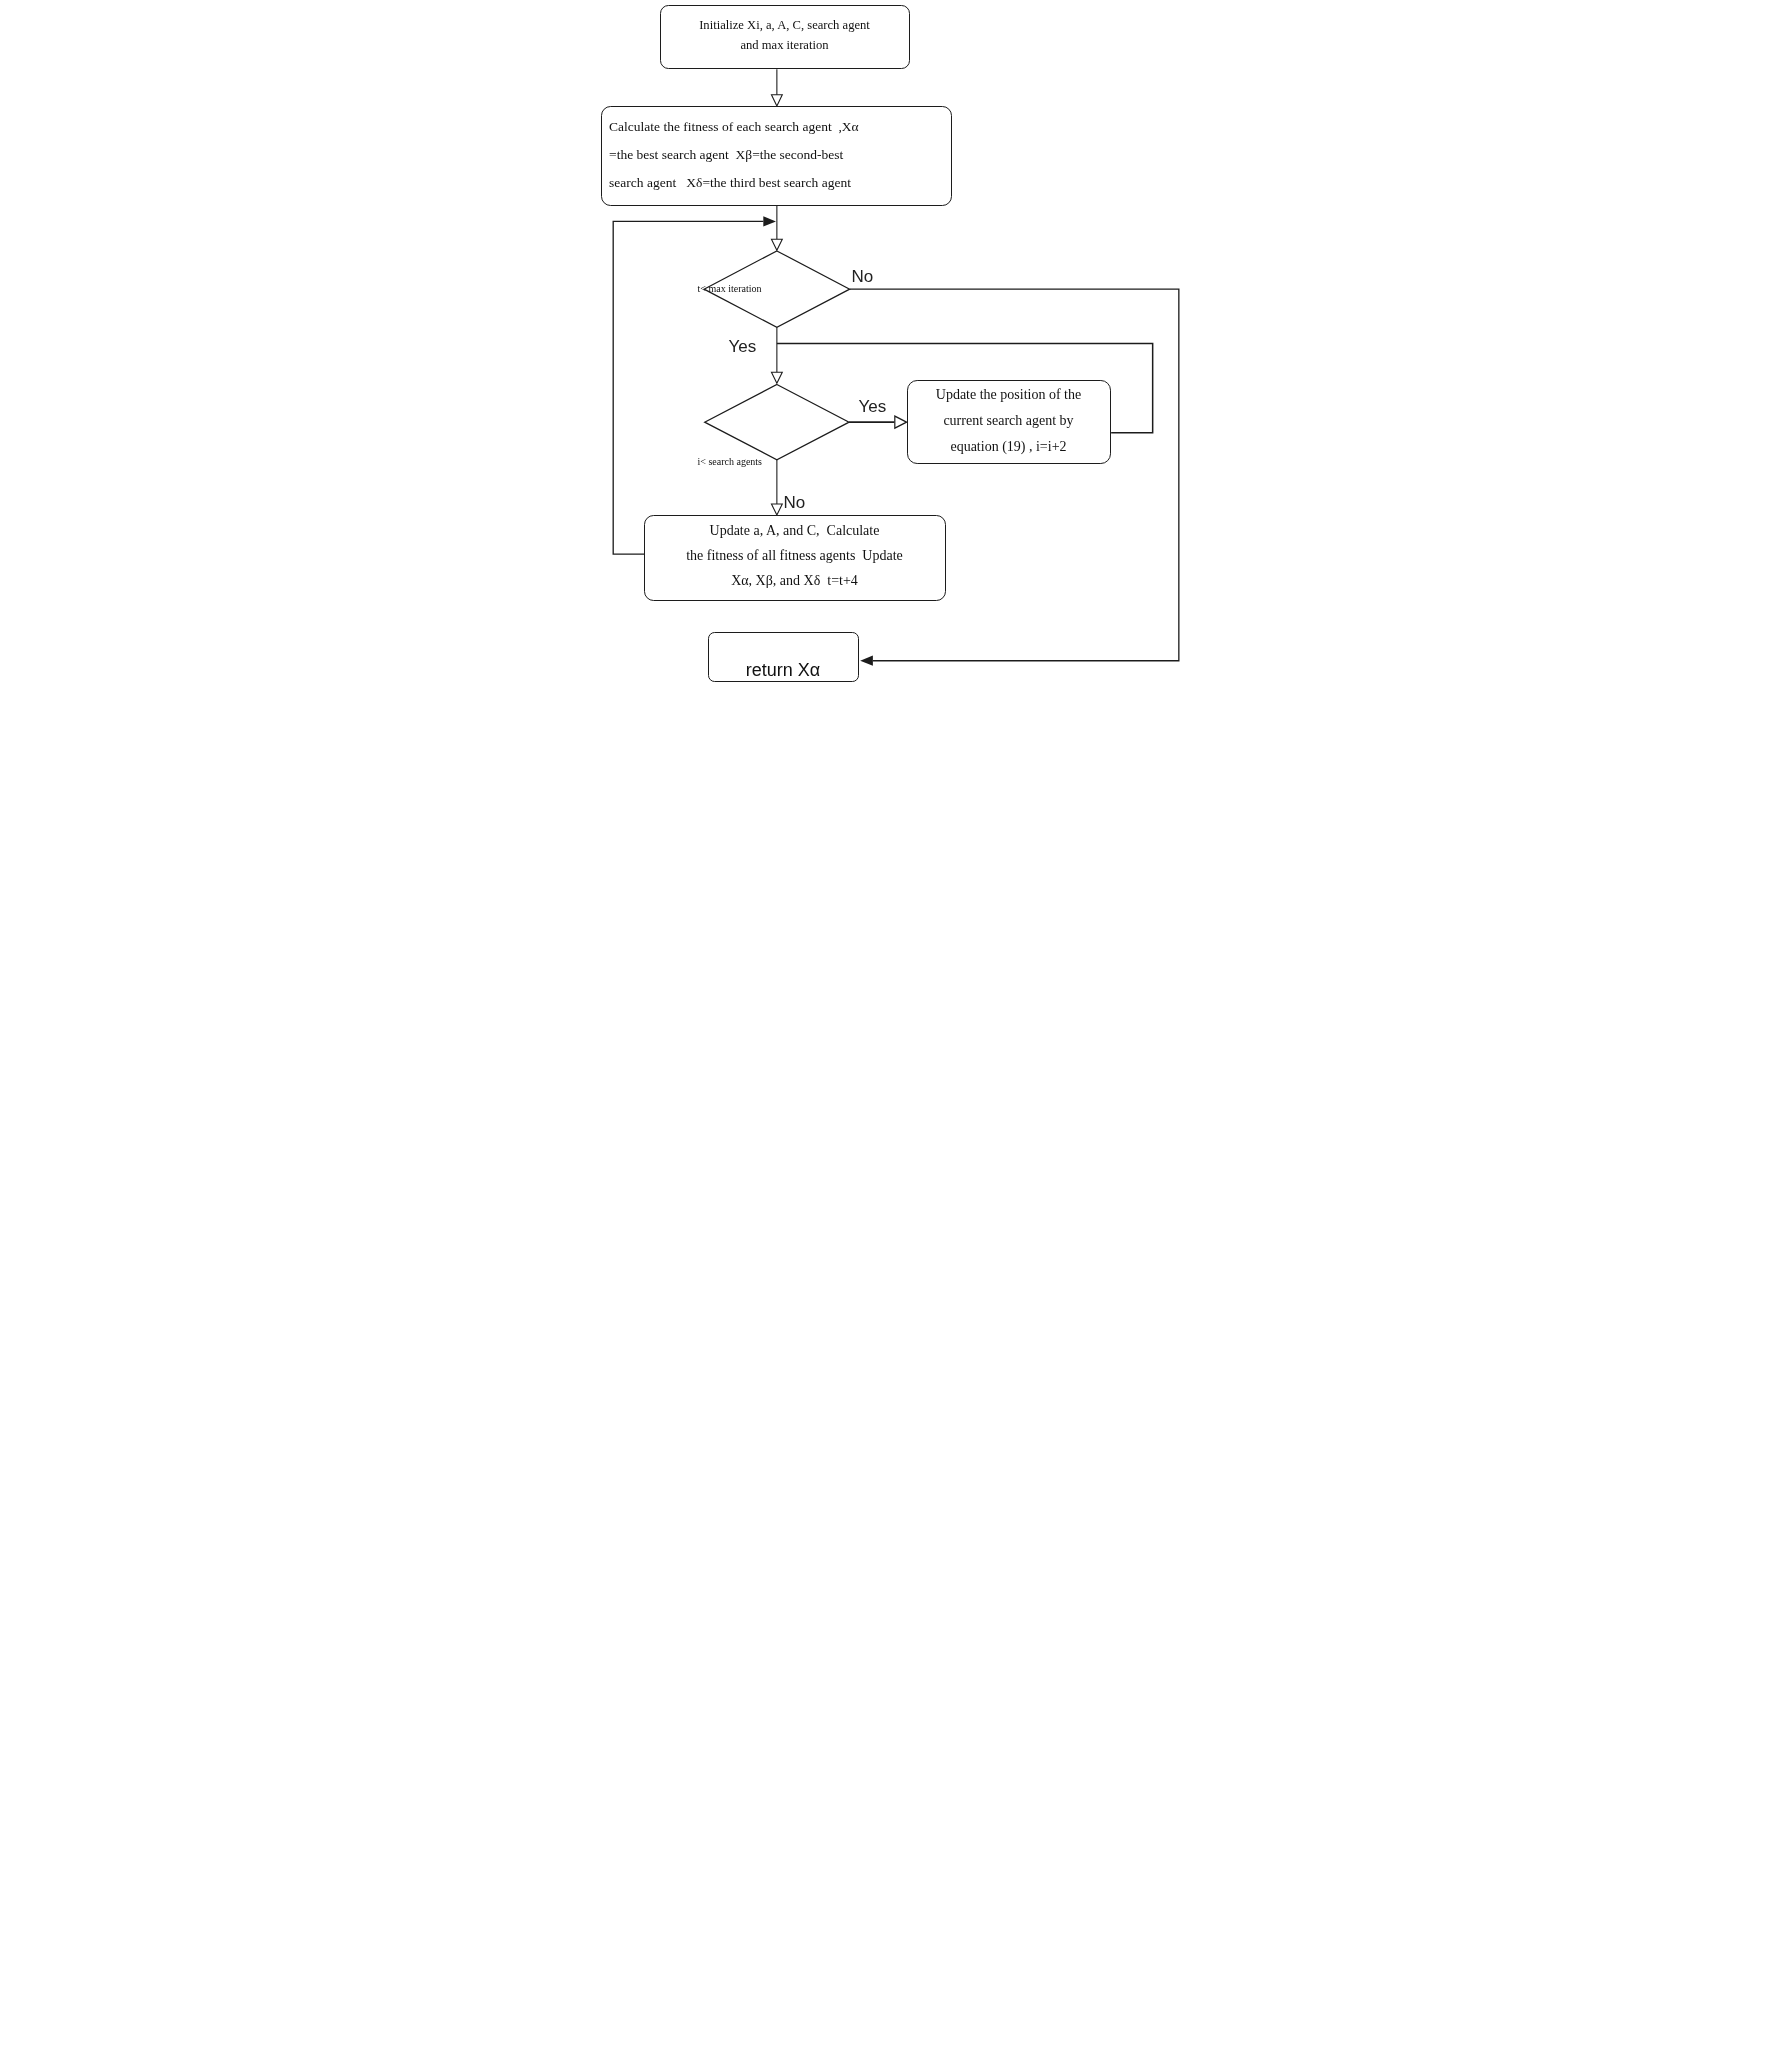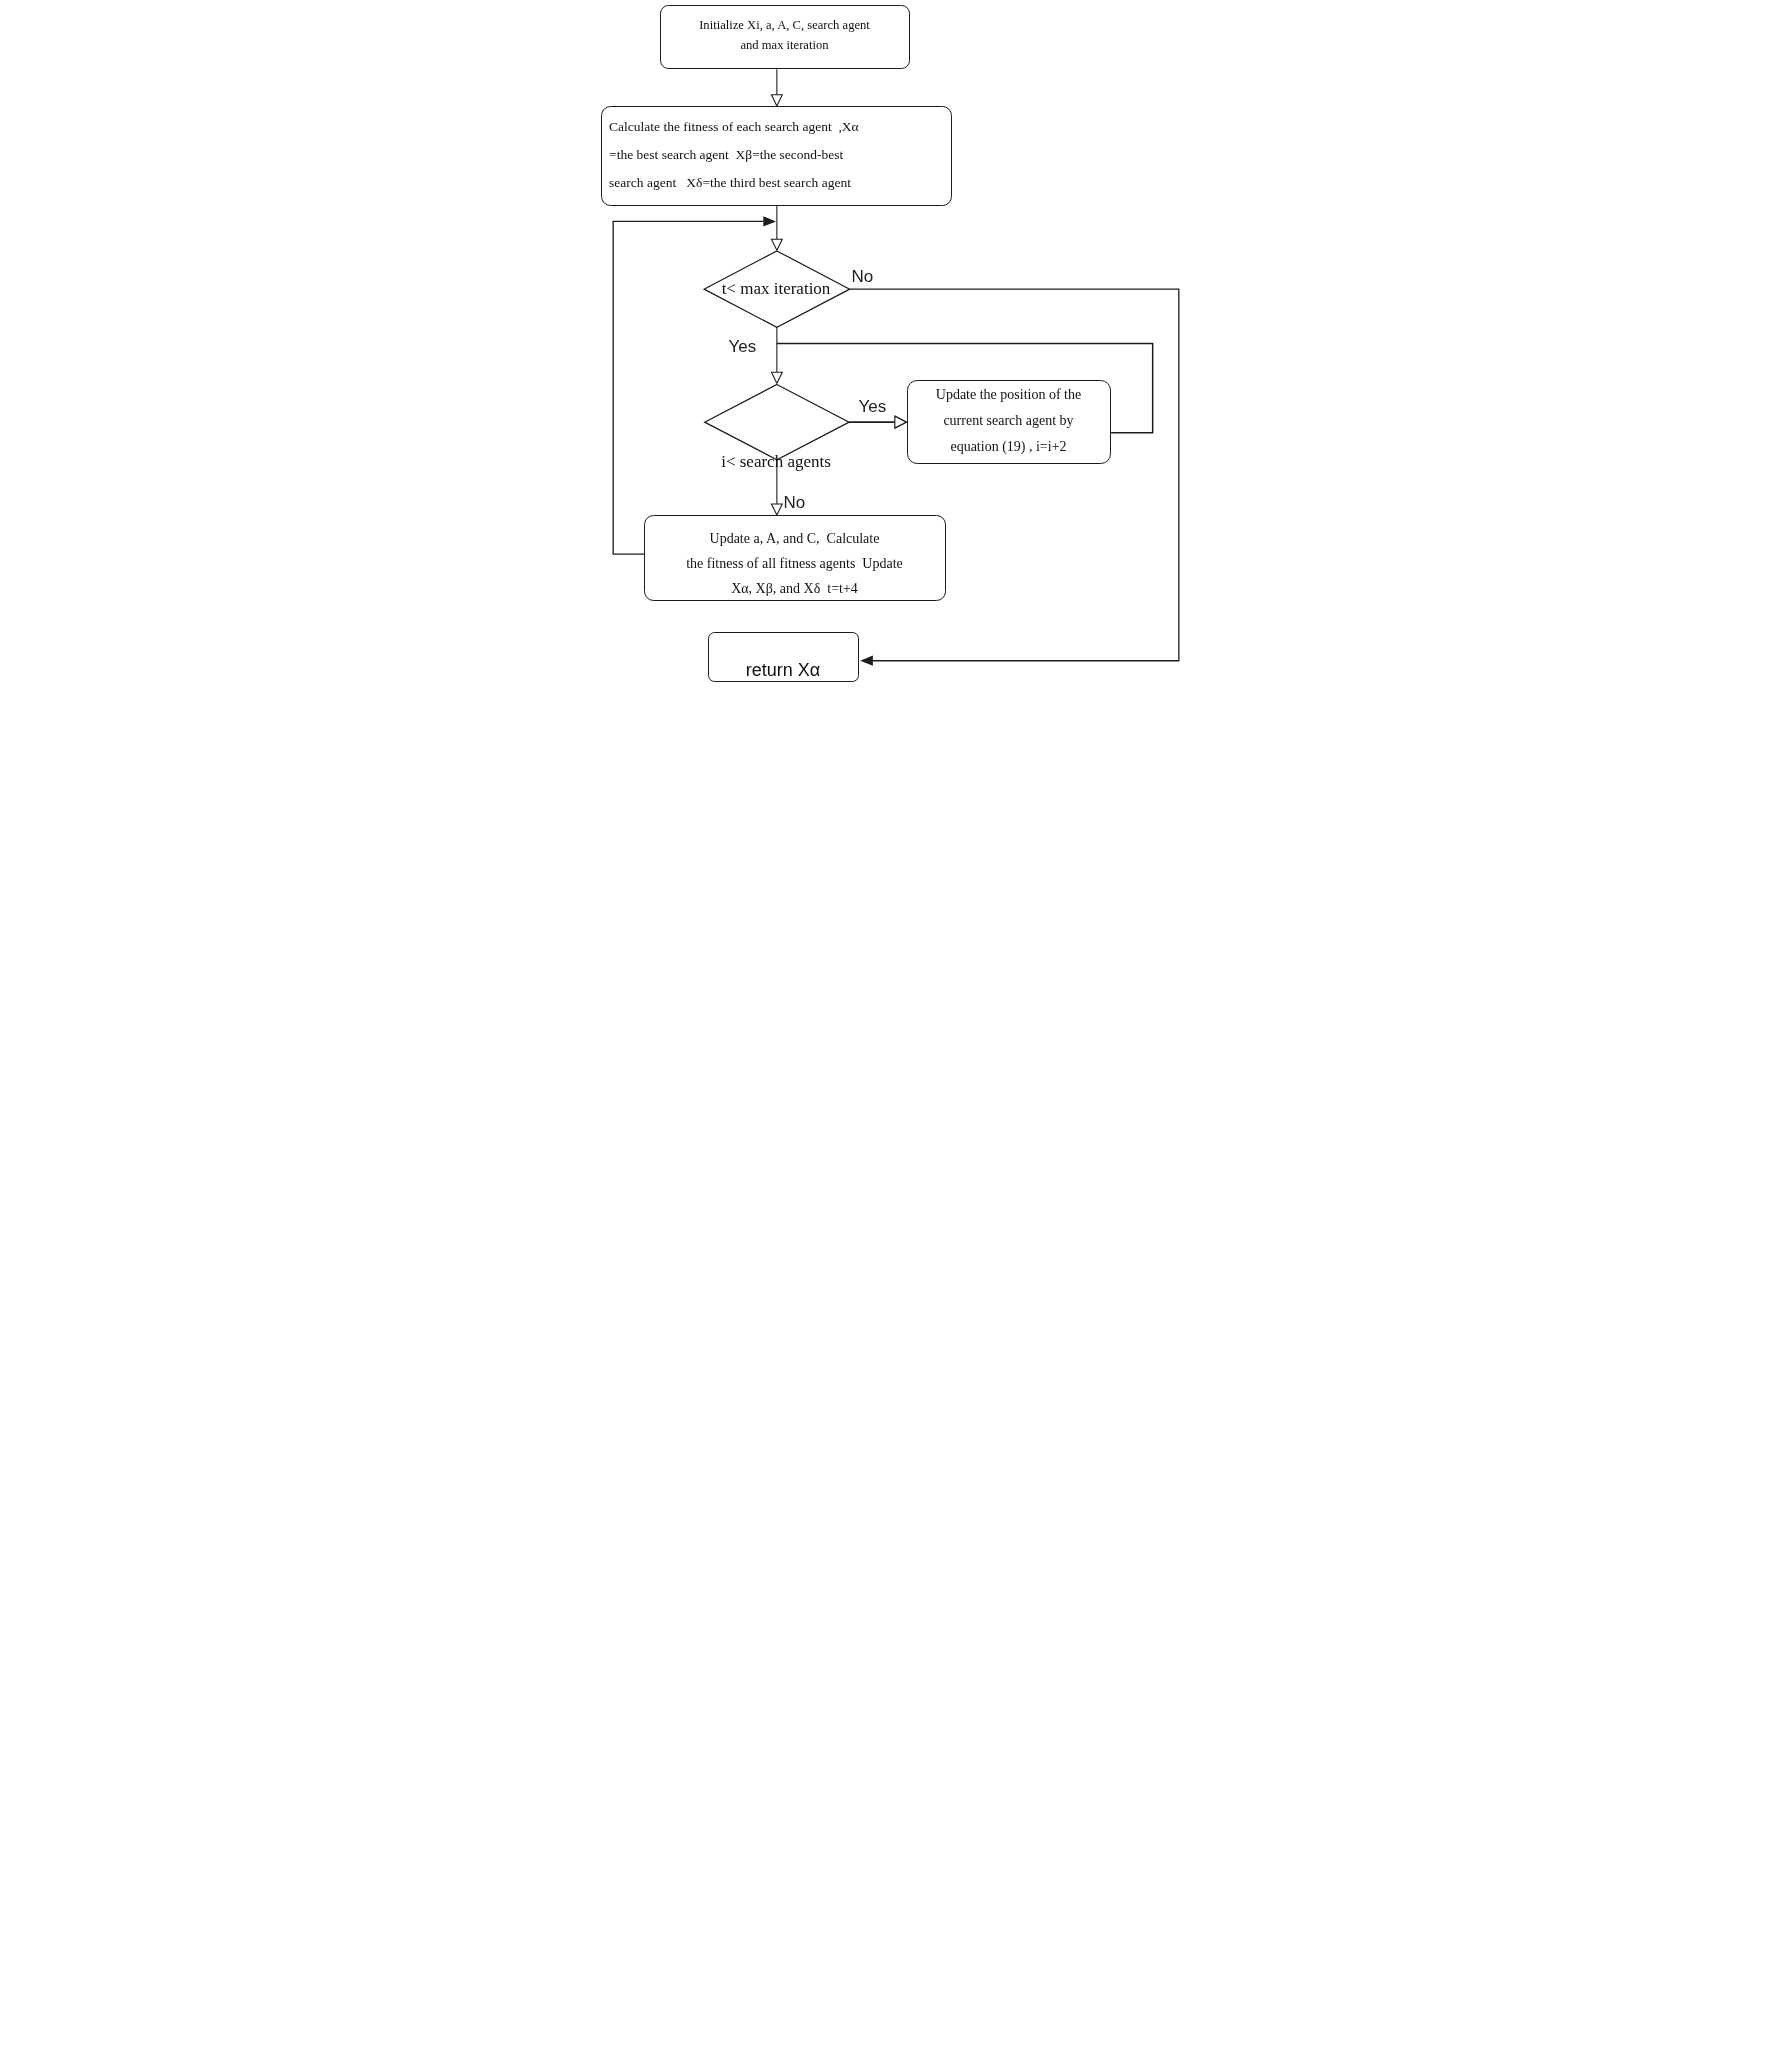--- a/index.html
+++ b/index.html
@@ -40,33 +40,32 @@
     padding: 6px 0 0 7.2px; text-align: left;
   }
   .n-updpos {
     left: 314px; top: 380px; width: 204px; height: 84px;
     border-radius: 10.2px; font-size: 14px; line-height: 26px;
     padding-top: 1px;
   }
   .n-params {
     left: 51px; top: 515px; width: 302px; height: 86px;
     border-radius: 9.6px; font-size: 14px; line-height: 25px;
-    padding-top: 10px;
+    padding-top: 2px;
   }
   .n-return {
     left: 115px; top: 632px; width: 151px; height: 50px;
     border-radius: 6.6px;
     font-family: "Liberation Sans", sans-serif;
     font-size: 18px;
     display: flex; align-items: flex-end; justify-content: center;
   }
   .dlabel {
     position: absolute;
-    text-align: center;
-    font-size: 17px;
+    font-size: 10px;
     line-height: 18px;
     white-space: pre;
   }
   .d1 { left: 105px; top: 280px; width: 157px; }
   .d2 { left: 105px; top: 413px; width: 157px; margin-top: 40px; }
   .elabel {
     position: absolute;
     font-family: "Liberation Sans", sans-serif;
     font-size: 17px;
     line-height: 14.4px;

